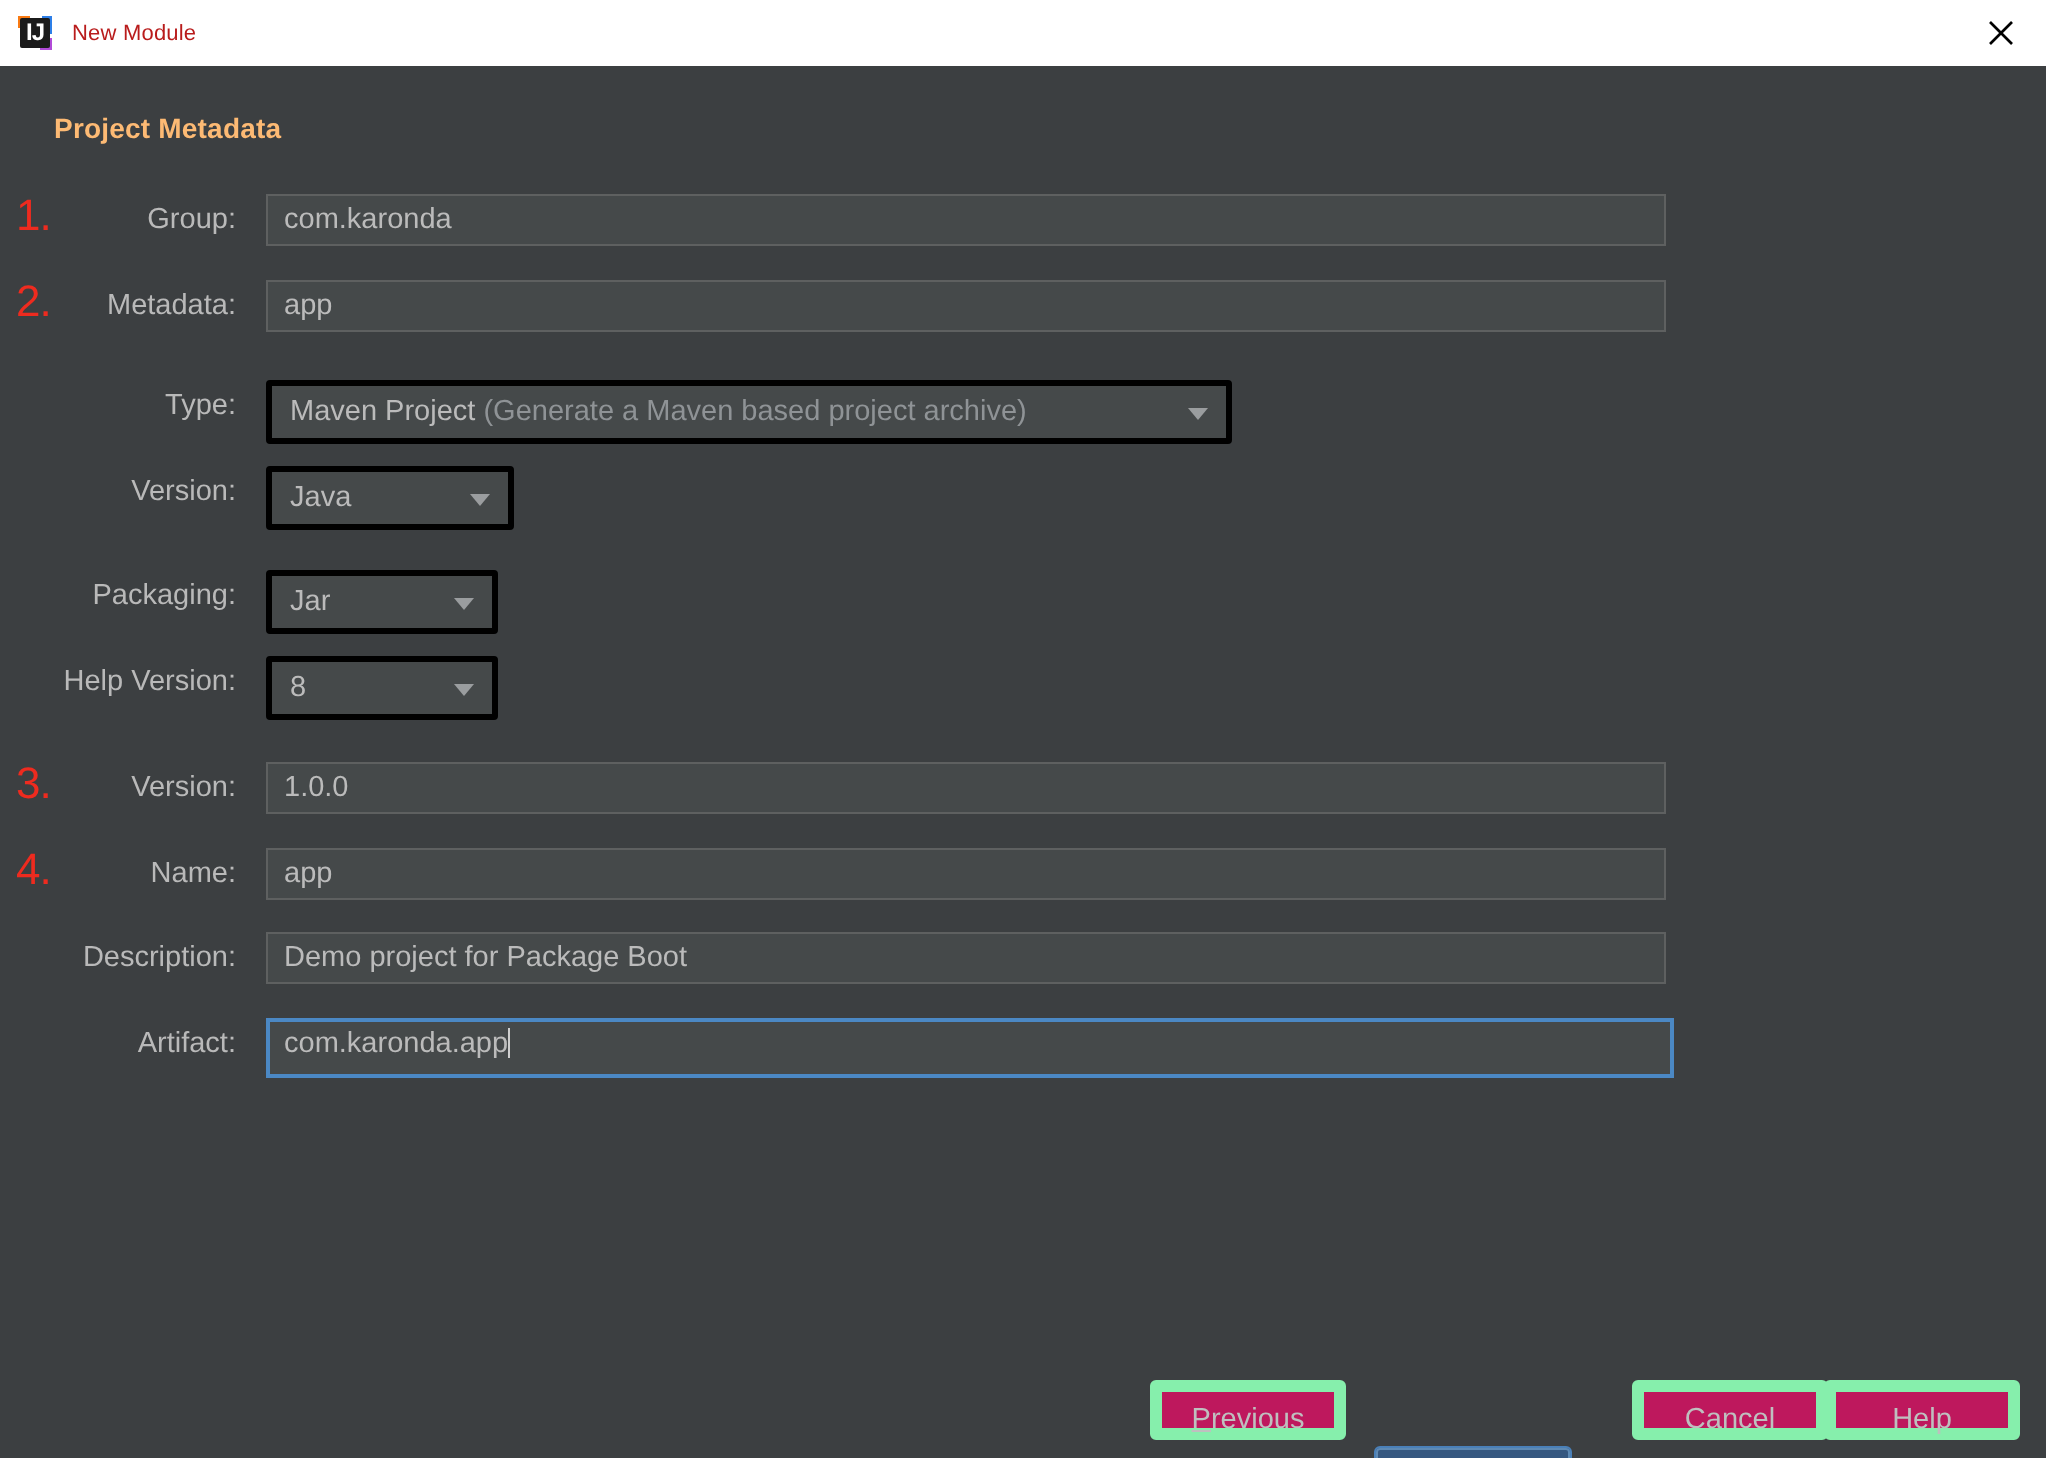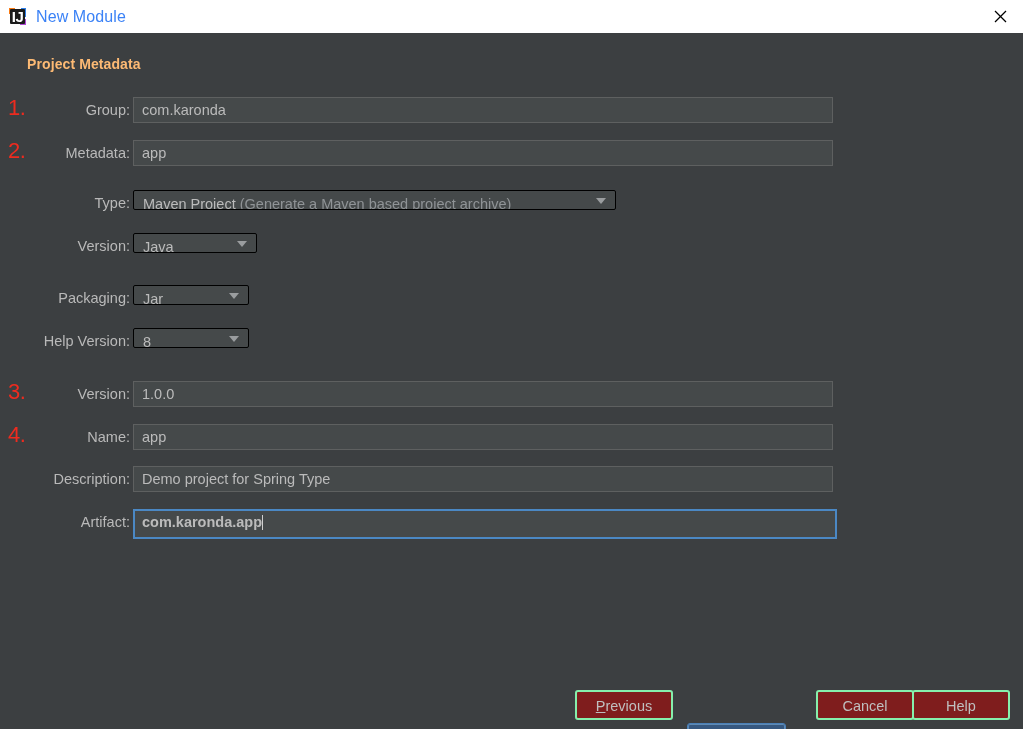--- a/index.html
+++ b/index.html
@@ -64,31 +64,31 @@
     right: 0; bottom: 0;
     width: 6px; height: 6px;
     background: #b14bd8;
   }
   .app-icon .ij {
     position: absolute;
     left: 2px; top: 2px;
     width: 13px; height: 17px;
     color: #ffffff;
     font-family: "Liberation Sans", sans-serif;
-    font-size: 15px;
+    font-size: 12px;
     font-weight: bold;
     line-height: 13px;
     text-align: center;
     letter-spacing: -0.5px;
     z-index: 3;
   }
   .title-text {
     margin-left: 10px;
-    font-size: 16px;
-    color: #3b82f6;
+    font-size: 11px;
+    color: #b91c1c;
     font-family: "Liberation Sans", sans-serif;
     letter-spacing: 0.1px;
   }
   .close-btn {
     position: absolute;
     right: 0; top: 0;
     width: 46px; height: 33px;
     display: flex;
     align-items: center;
     justify-content: center;
@@ -116,21 +116,21 @@
   }
 
   
   .row {
     position: absolute;
     left: 0;
     height: 26px;
   }
   .lbl {
     position: absolute;
-    left: 12px;
+    left: 0;
     width: 118px;
     text-align: right;
     font-size: 14.5px;
     color: #b9b9b9;
     line-height: 26px;
     white-space: nowrap;
   }
   .num {
     position: absolute;
     font-family: "Liberation Sans", sans-serif;
@@ -155,38 +155,37 @@
     line-height: 24px;
     padding-left: 8px;
     white-space: nowrap;
     overflow: hidden;
   }
   .tf.focused {
     border: 2px solid #4b88c4;
     background: #45494a;
     line-height: 22px;
     padding-left: 7px;
-    font-weight: bold;
   }
   .caret {
     display: inline-block;
     width: 1px;
     height: 15px;
     background: #cfcfcf;
     vertical-align: -3px;
     margin-left: 0px;
   }
 
   
   .cb {
     position: absolute;
     left: 133px;
-    height: 20px;
+    height: 32px;
     background: #45494a;
-    border: 1px solid #000000;
+    border: 3px solid #000000;
     border-radius: 2px;
     box-sizing: border-box;
     color: #bbbbbb;
     font-size: 14.5px;
     line-height: 26px;
     padding-left: 9px;
     white-space: nowrap;
     overflow: hidden;
   }
   .cb .dim { color: #8f9396; }
@@ -198,22 +197,22 @@
     width: 0; height: 0;
     border-left: 5px solid transparent;
     border-right: 5px solid transparent;
     border-top: 6px solid #9a9d9f;
   }
 
   
   .btn {
     position: absolute;
     height: 30px;
-    background: #7f1d1d;
-    border: 2px solid #86efac;
+    background: #be185d;
+    border: 6px solid #86efac;
     border-radius: 3px;
     box-sizing: border-box;
     color: #bfbfbf;
     font-size: 14.5px;
     line-height: 28px;
     text-align: center;
     cursor: pointer;
     white-space: nowrap;
   }
   .btn.primary {
@@ -309,21 +308,21 @@
     </div>
 
     <div class="row" style="top:391px;">
       <span class="num" style="left:8px; top:-2px;">4.</span>
       <span class="lbl">Name:</span>
       <div class="tf">app</div>
     </div>
 
     <div class="row" style="top:433px;">
       <span class="lbl">Description:</span>
-      <div class="tf">Demo project for Spring Type</div>
+      <div class="tf">Demo project for Package Boot</div>
     </div>
 
     <div class="row" style="top:476px; height:30px;">
       <span class="lbl">Artifact:</span>
       <div class="tf focused" style="width:704px; height:30px;"><span>com.karonda.app</span><span class="caret"></span></div>
     </div>
 
     <div class="btn" style="left:575px; top:657px; width:98px;"><u>P</u><span>revious</span></div>
 
     <div class="btn primary" style="left:687px; top:689px; width:99px; top:690px;"><span class="num5">5.</span></div>

